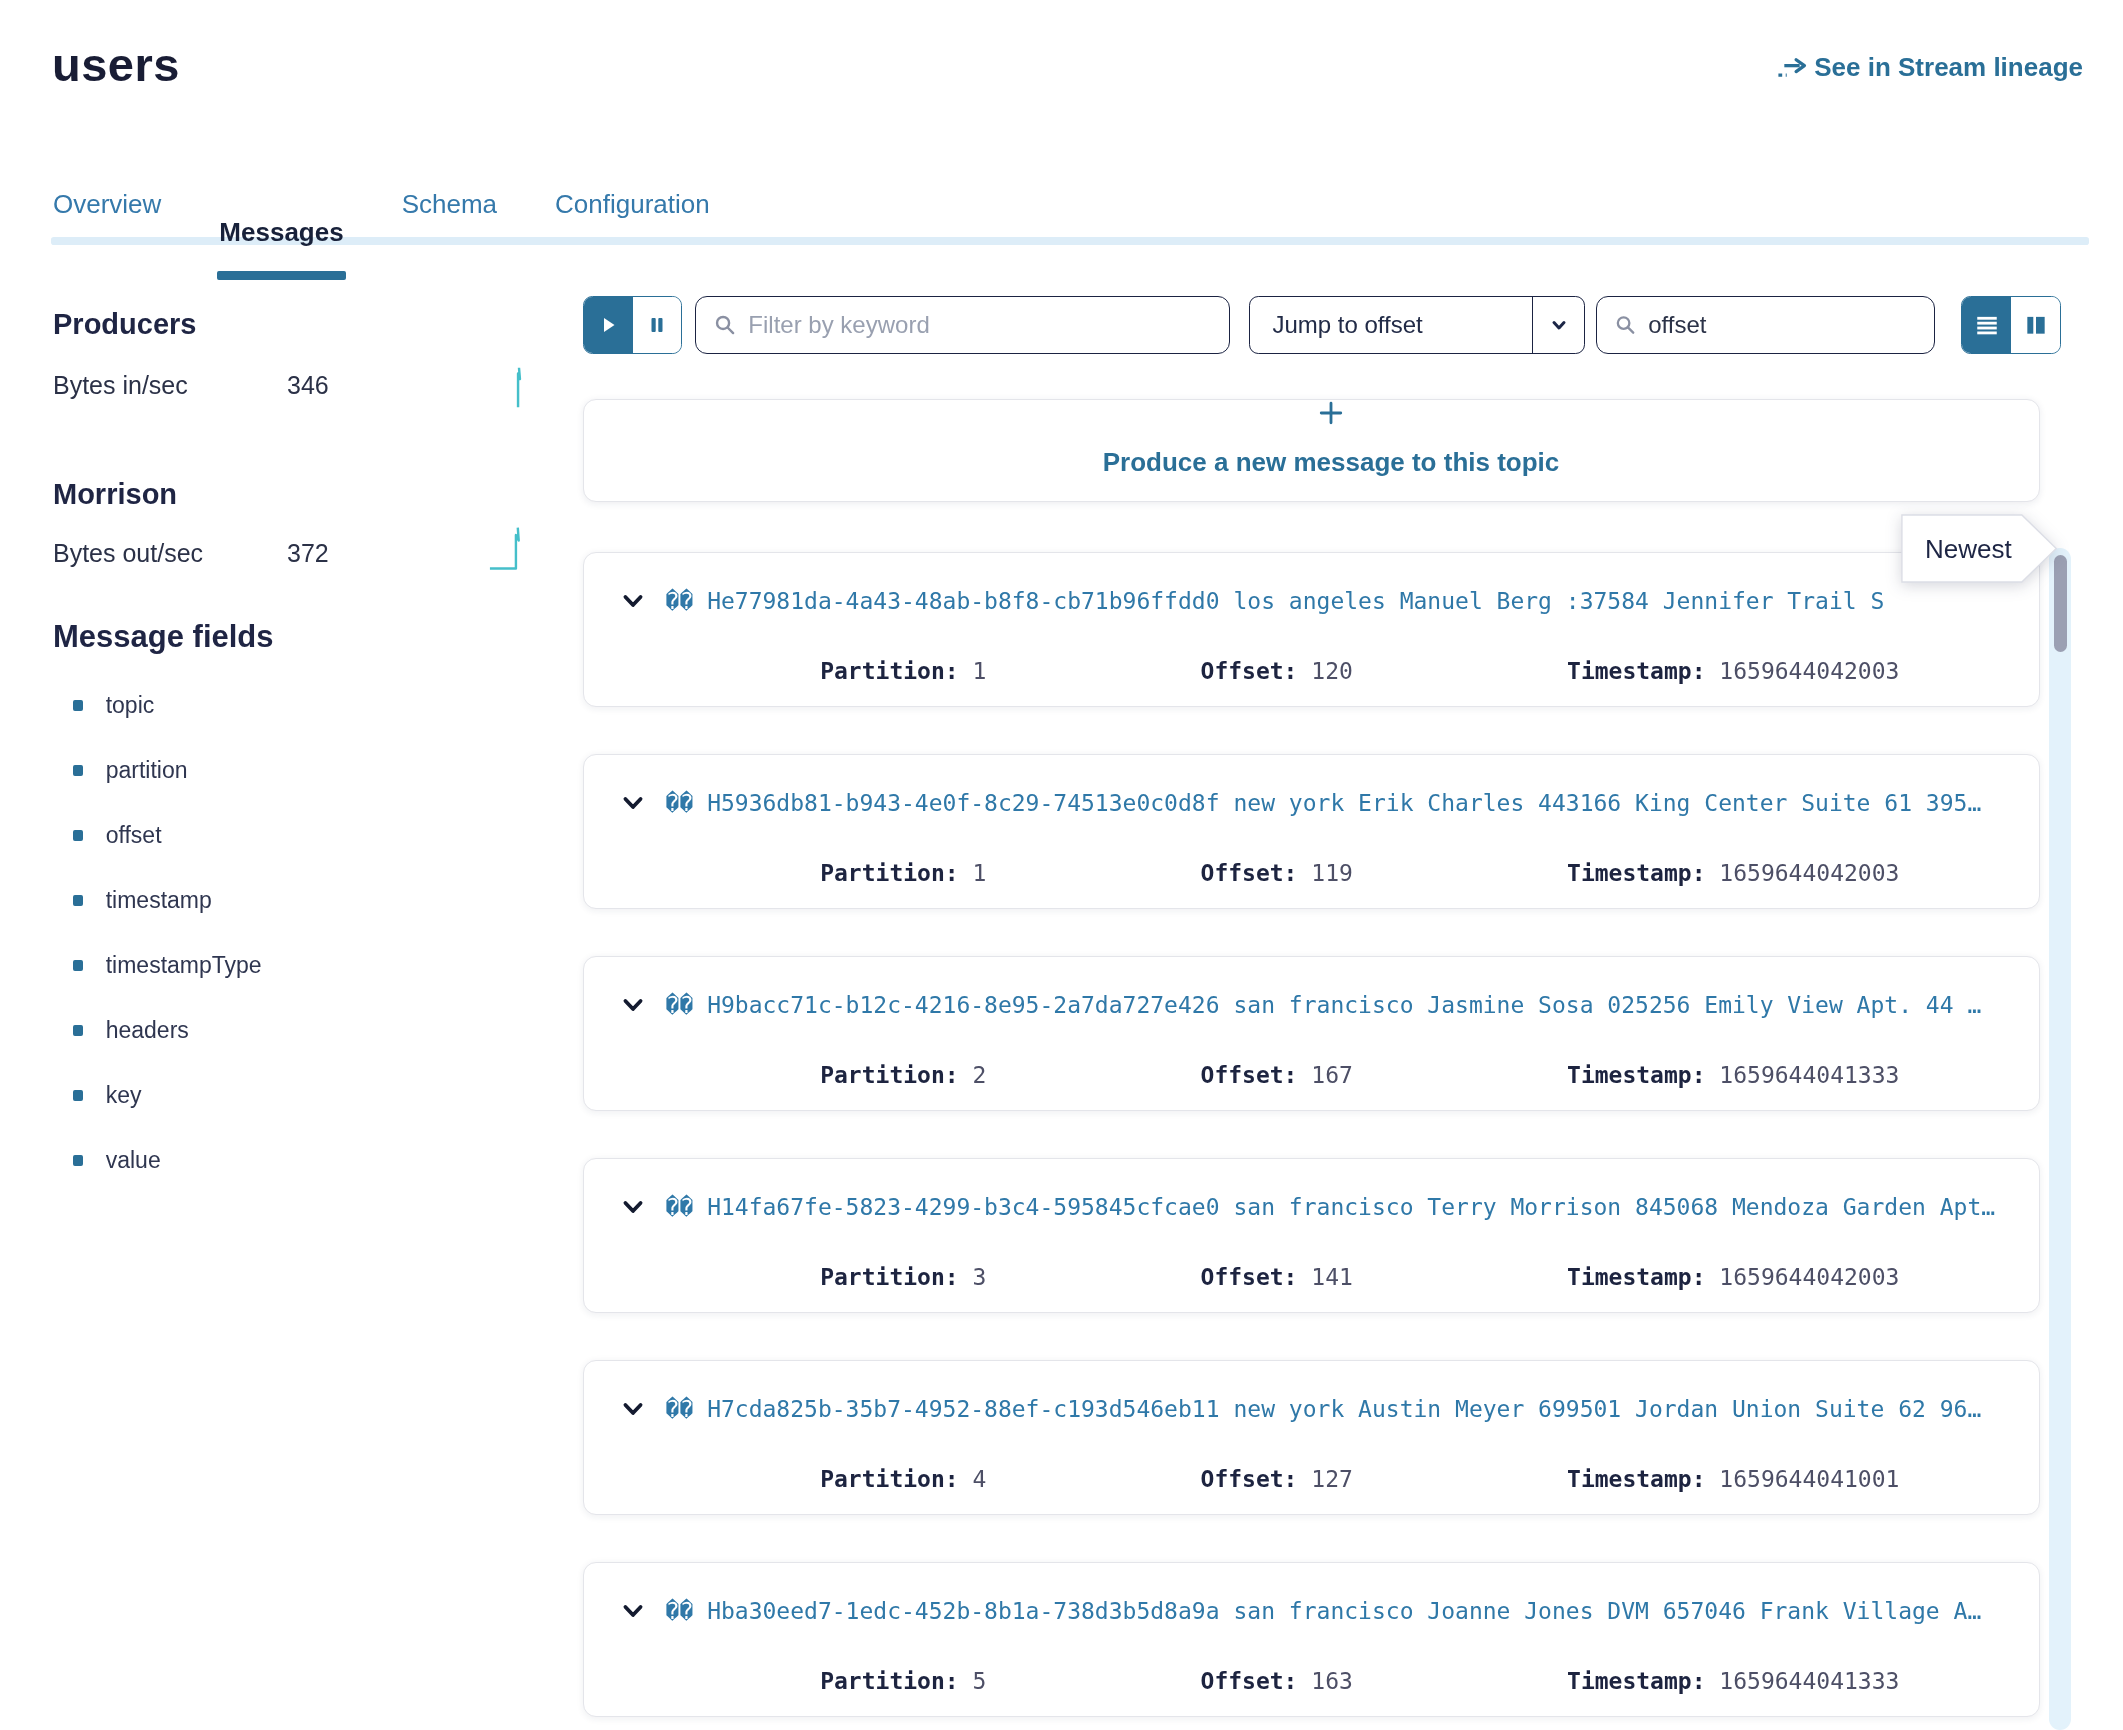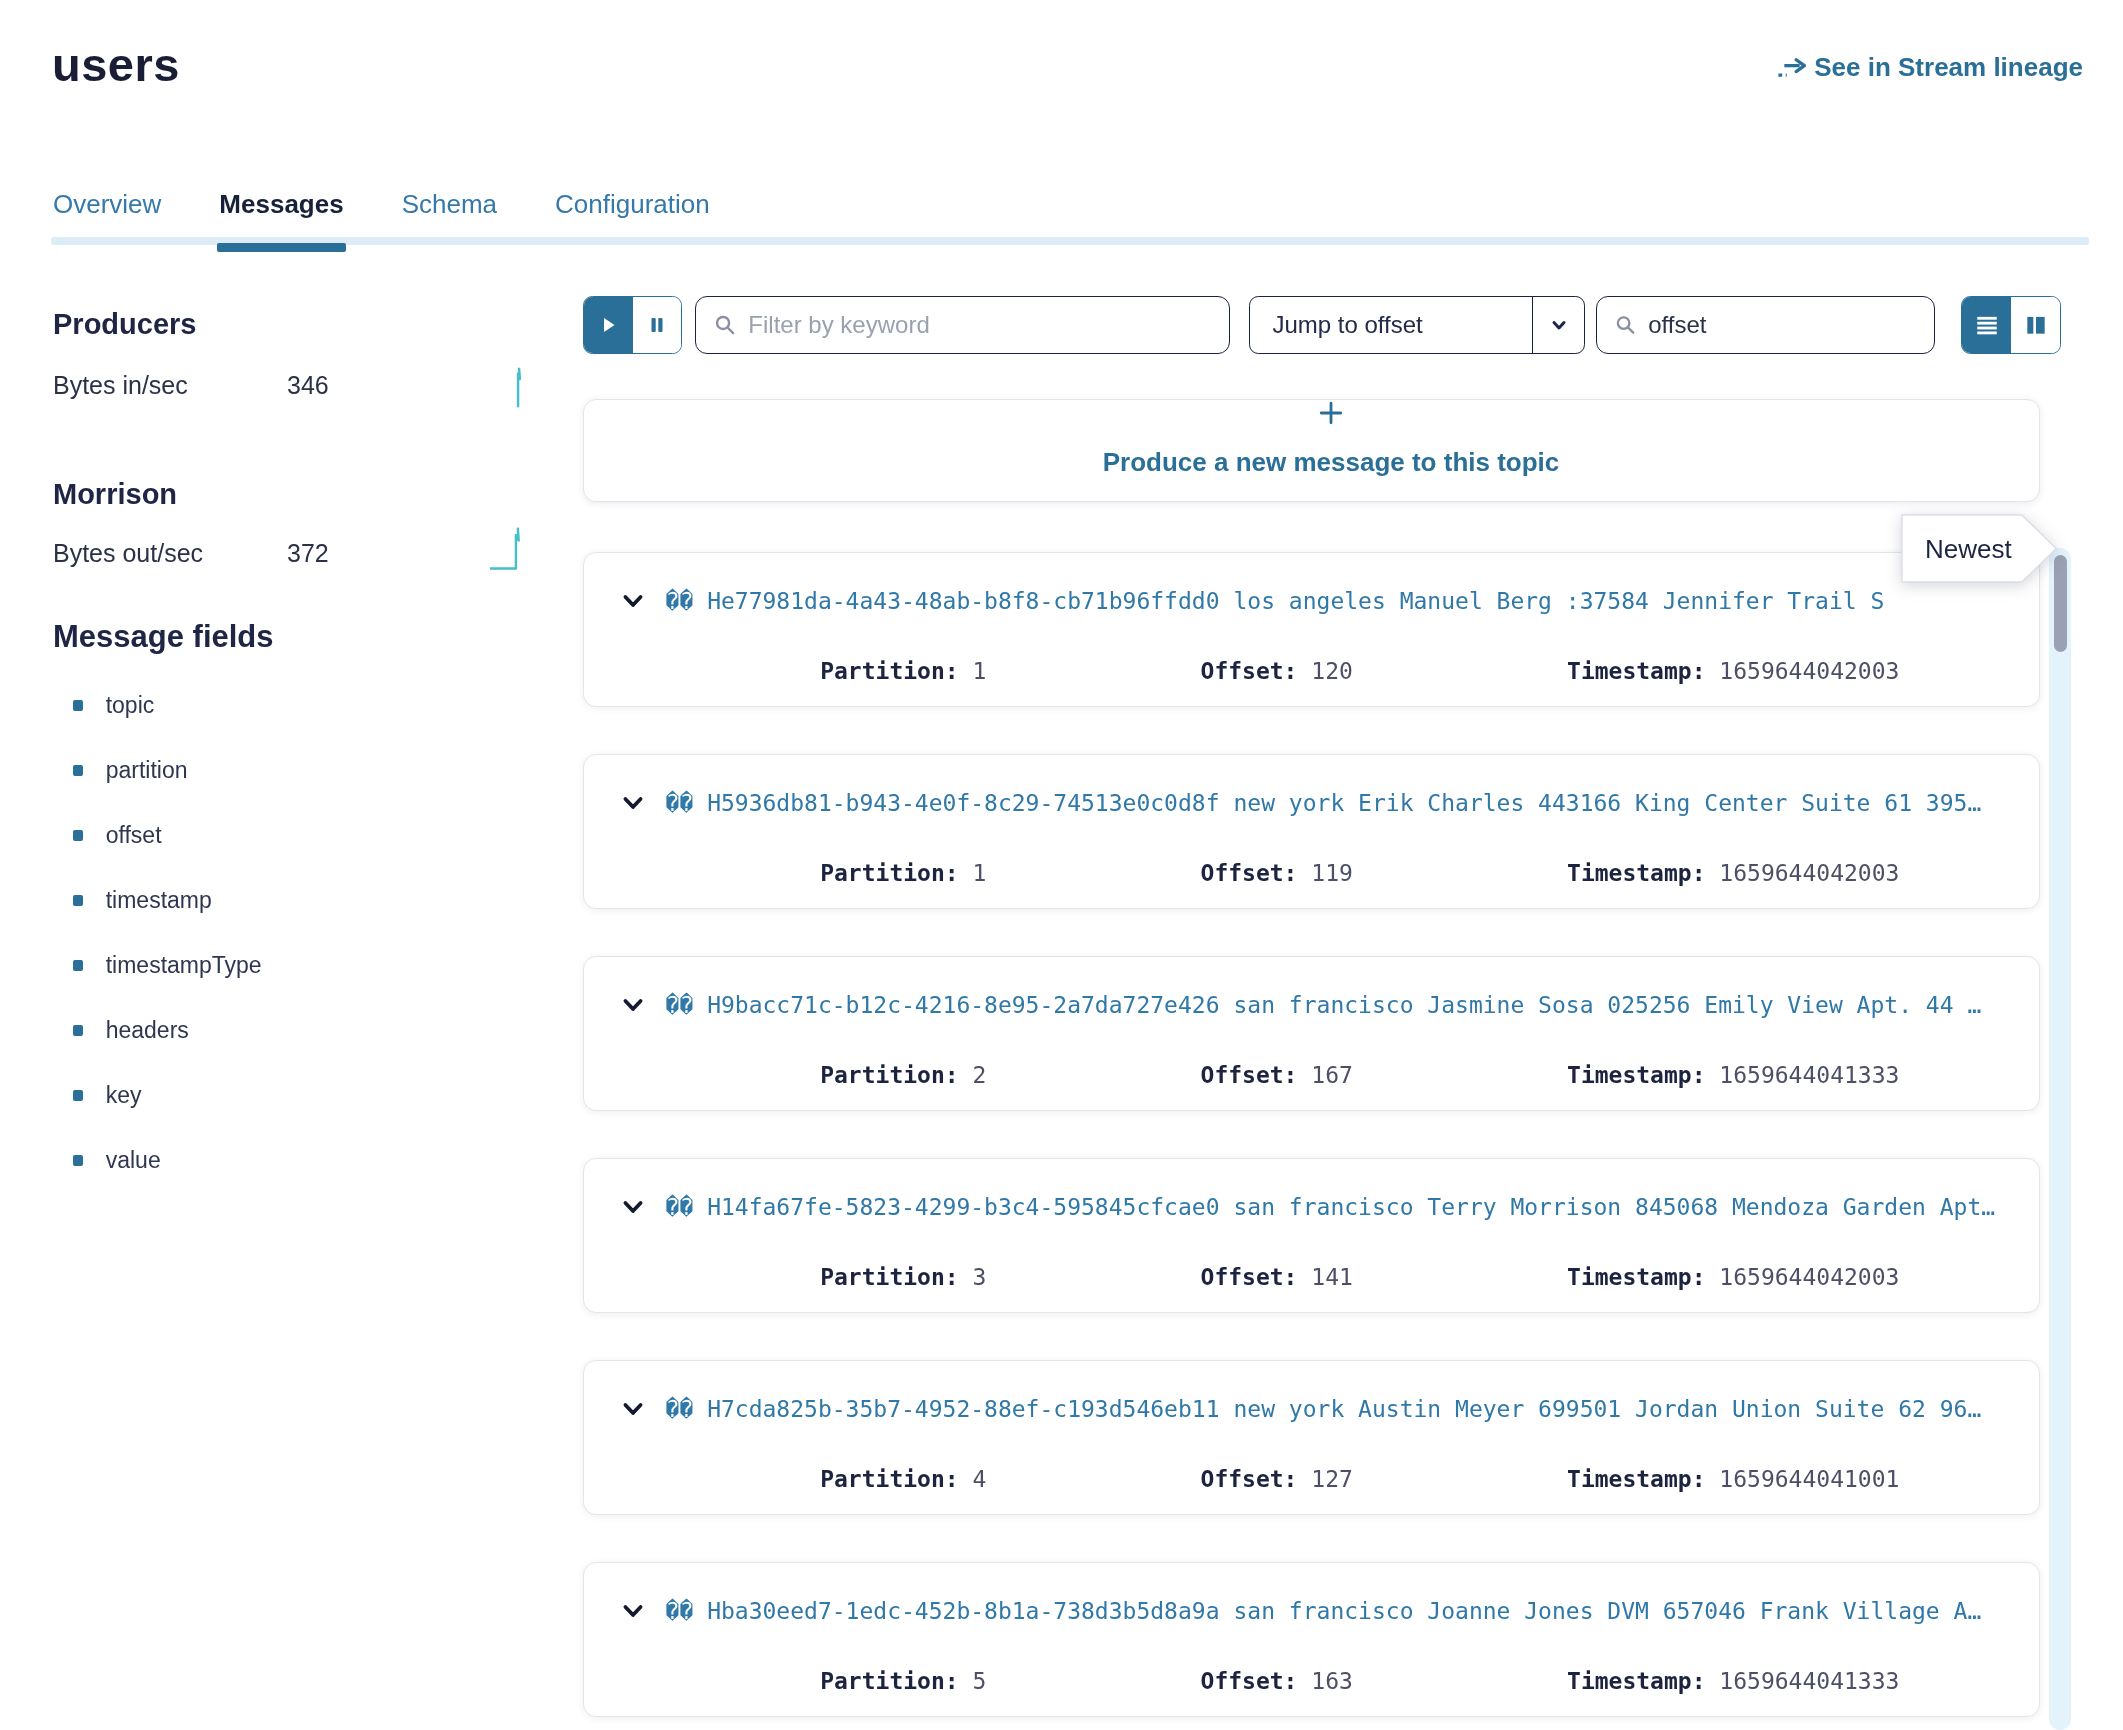--- a/index.html
+++ b/index.html
@@ -10,21 +10,21 @@
     color:#1c2340;
   }
   
   .title { position:absolute; left:52px; top:37px; font-size:47px; font-weight:bold; color:#191d35; letter-spacing:0.5px; }
   .lineage { position:absolute; right:41px; top:52px; display:flex; align-items:center; gap:6px;
              color:#2a6f97; font-size:26px; font-weight:bold; cursor:pointer; }
   
   .tab-track { position:absolute; left:51px; top:237px; width:2038px; height:8.4px; background:#ddedf8; border-radius:2.8px; }
   .tabbar { position:absolute; left:53px; top:189px; display:flex; gap:58px; z-index:2; }
   .tab { position:relative; font-size:26px; color:#3579ab; padding-bottom:24px; cursor:pointer; }
-  .tab.active { color:#18213a; font-weight:bold; }
+  .tab.active { color:#18213a; font-weight:bold;margin-top:28px; }
   .tab.active::after { content:""; position:absolute; left:-2.8px; right:-2.8px; bottom:-7.5px; height:8.4px; background:#2a6f97; border-radius:1.9px; }
   
   .side-h { position:absolute; left:53px; font-size:29px; font-weight:bold; color:#1f2544; }
   .metric-label { position:absolute; left:53px; font-size:25px; color:#2b3147; }
   .metric-value { position:absolute; left:287px; font-size:25px; color:#2b3147; }
   .spark { position:absolute; }
   .mf-heading { position:absolute; left:53px; top:619px; font-size:31px; font-weight:bold; color:#1f2544; }
   .mf-list { position:absolute; left:73px; top:673px; list-style:none; }
   .mf-list li { display:flex; align-items:center; height:65px; }
   .mf-bullet { width:10.3px; height:10.3px; background:#2a6f97; border-radius:1.9px; margin-right:22.4px; flex:none; }

